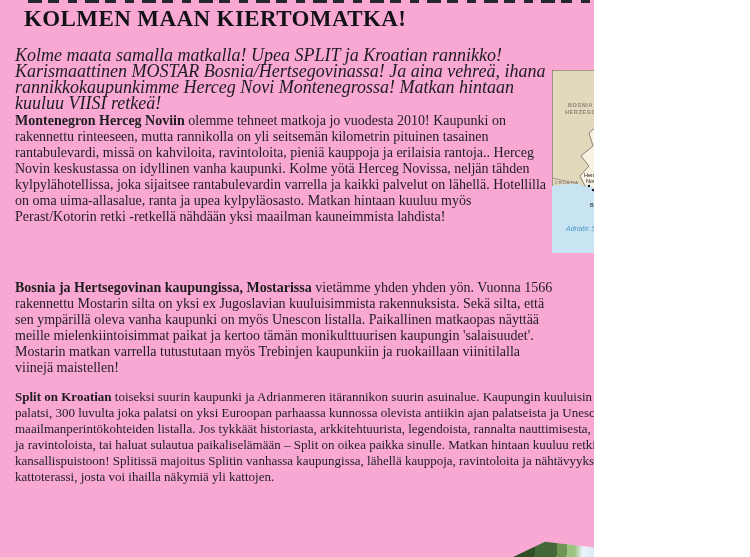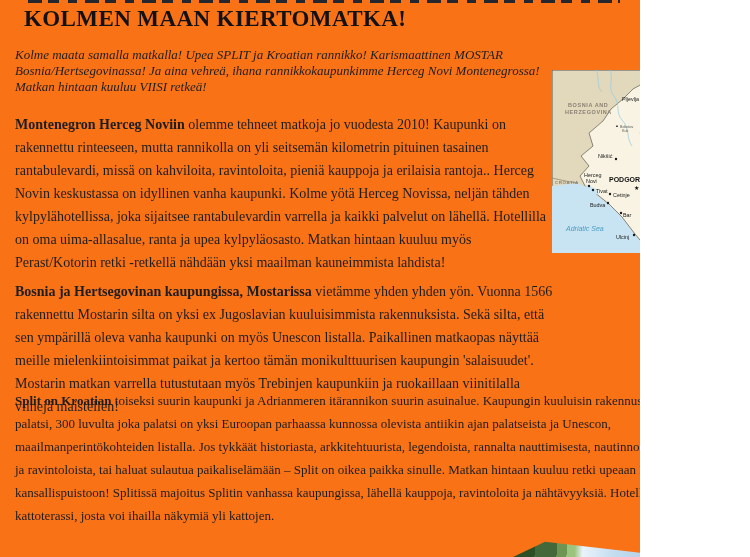--- a/index.html
+++ b/index.html
@@ -1,24 +1,24 @@
 <!DOCTYPE html>
 <html><head>
 <meta charset="utf-8">
 <style>
   html,body{margin:0;padding:0;background:#ffffff;}
-  .page{position:relative;width:640px;height:557px;background:#f97316;overflow:hidden;
+  .page{position:relative;width:594px;height:557px;background:#f9a8d4;overflow:hidden;
         font-family:"Liberation Serif", serif;color:#1d1d20;}
   .top-artifact{position:absolute;left:28px;top:0;width:592px;height:3px;
         background:repeating-linear-gradient(90deg,#26262e 0 14px,transparent 14px 20px,#26262e 20px 31px,transparent 31px 40px,#26262e 40px 49px,transparent 49px 57px);}
   .doc-title{position:absolute;left:24px;top:6px;margin:0;font-size:23px;font-weight:bold;
         letter-spacing:0.4px;color:#111116;white-space:nowrap;}
-  .para{position:absolute;margin:0;font-size:14px;line-height:23px;text-align:left;}
+  .para{position:absolute;margin:0;font-size:14px;line-height:16px;text-align:left;}
   .para b{font-weight:bold;}
-  .intro{left:15px;top:47px;width:540px;font-style:italic;font-size:13px;line-height:16px;}
+  .intro{left:15px;top:47px;width:540px;font-style:italic;font-size:18px;line-height:16px;}
   .p-montenegro{left:15px;top:113px;width:541px;}
   .p-mostar{left:15px;top:269px;width:541px;margin-top:11px;}
   .p-split{left:15px;top:389px;width:726px;font-size:13px;}
   .p-guide{left:15px;top:516px;width:726px;font-size:13.5px;}
   .map-main{position:absolute;left:552px;top:70px;width:172px;height:183px;}
   .map-inset{position:absolute;left:670px;top:208px;width:80px;height:80px;}
   .photo-fragment{position:absolute;left:505px;top:540px;width:160px;height:17px;
         clip-path:polygon(5% 100%,25% 10%,100% 92%,100% 100%,5% 100%);
         background:linear-gradient(92deg,#ffffff 0 3px,#2e4e25 3px 30px,#44683a 30px 52px,#6f9554 52px 62px,#9cc47e 62px 70px,#e9f3fb 78px,#c3dcef 110px,#abcde7 160px);}
   svg text{font-family:"Liberation Sans", sans-serif;}

